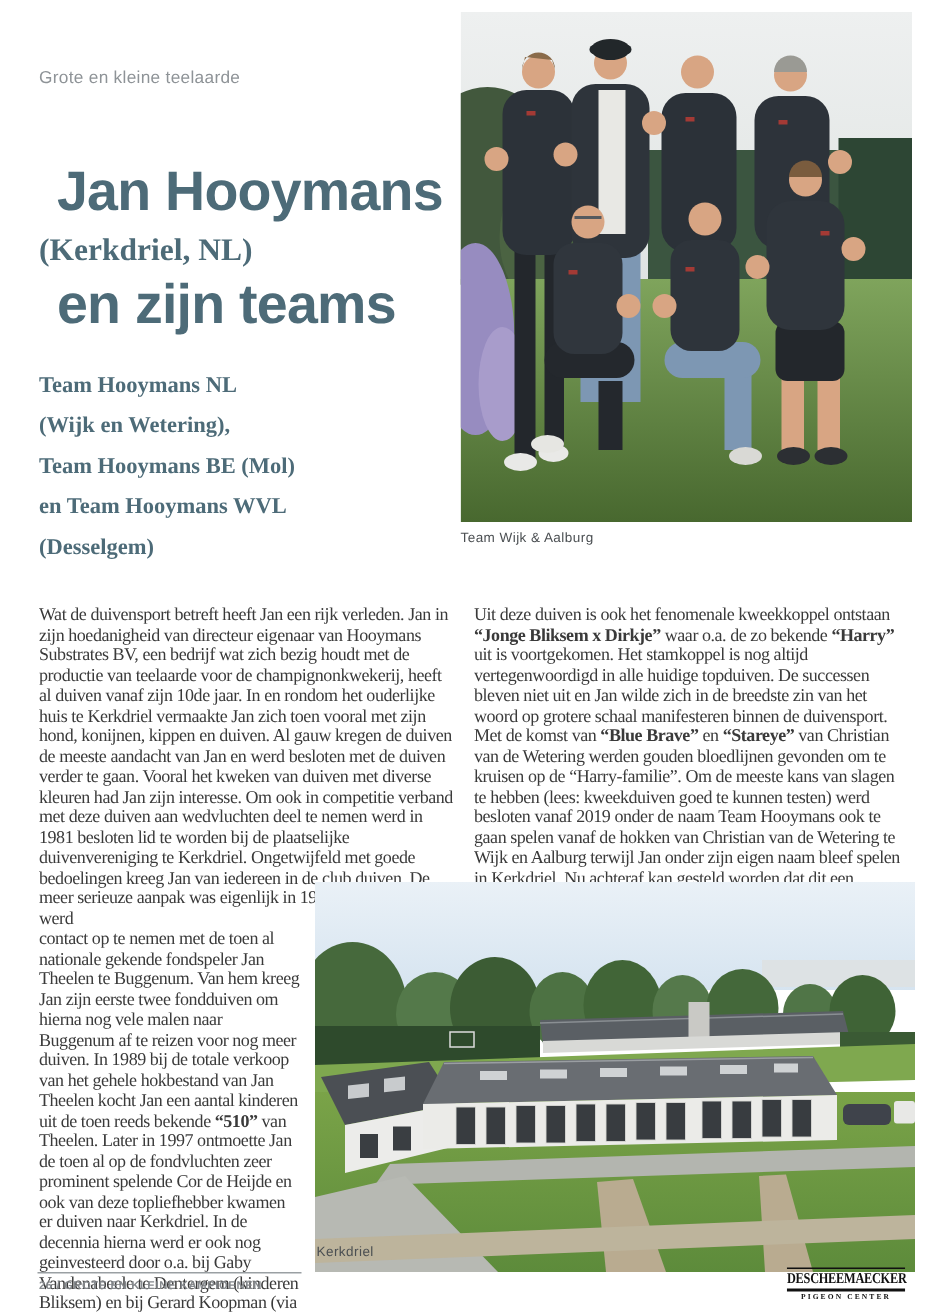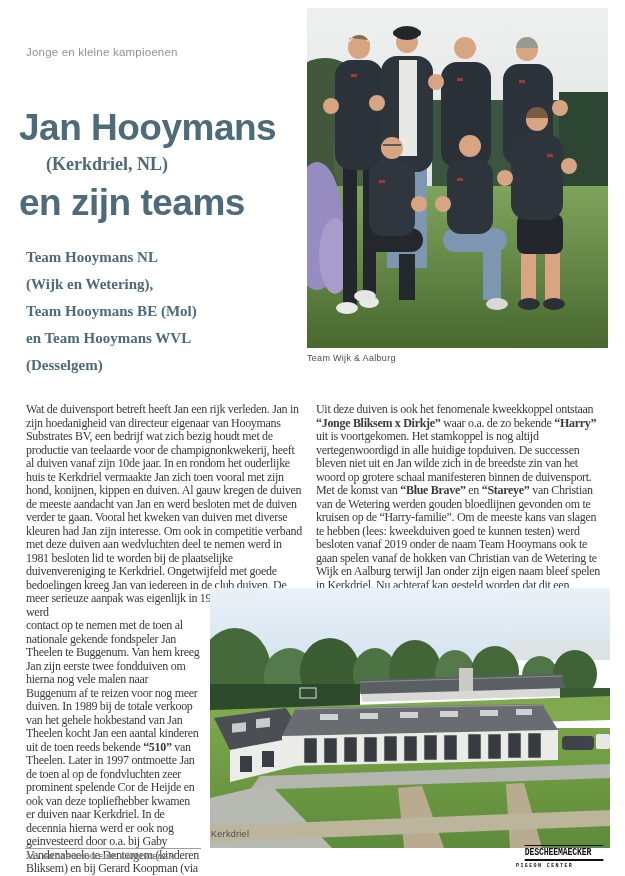--- a/index.html
+++ b/index.html
@@ -1,25 +1,25 @@
 <!DOCTYPE html>
 <html><head>
 <meta charset="utf-8">
 <style>
   html,body{margin:0;padding:0;background:#ffffff;}
   .page{position:relative;width:625px;height:876px;background:#ffffff;overflow:hidden;
         font-family:"Liberation Serif",serif;}
   
   .eyebrow{position:absolute;left:26px;top:46px;font-family:"Liberation Sans",sans-serif;
            font-size:11.5px;color:#8e9397;letter-spacing:.2px;}
-  .title-sans{position:absolute;left:19px;font-family:"Liberation Sans",sans-serif;
+  .title-sans{position:absolute;left:38px;font-family:"Liberation Sans",sans-serif;
               font-weight:700;font-size:37px;line-height:40px;color:#4d6b78;letter-spacing:-.5px;text-align:center;}
   .t1{top:108px;} .t3{top:183px;}
   .title-serif{position:absolute;left:26px;top:154px;font-family:"Liberation Serif",serif;
-               font-weight:700;font-size:18px;color:#4d6b78;margin-left:20px;}
+               font-weight:700;font-size:21px;color:#4d6b78;}
   .subtitle{position:absolute;left:26px;top:244px;font-family:"Liberation Serif",serif;
             font-weight:700;font-size:15px;line-height:27px;color:#4d6b78;}
   .subtitle span{display:block;}
   
   .photo{position:absolute;overflow:hidden;}
   .photo svg{display:block;}
   .photo-team{left:307px;top:8px;width:301px;height:340px;}
   .photo-loft{left:210px;top:588px;width:400px;height:260px;}
   .cap{position:absolute;font-family:"Liberation Sans",sans-serif;font-size:9px;
        color:#4b4f52;letter-spacing:.3px;}
@@ -30,33 +30,33 @@
        letter-spacing:-.3px;}
   .col1{left:26px;width:278px;}
   .col2{left:316px;width:288px;}
   .para{margin:0;}
   .para.narrow{width:174px;}
   .para b{font-weight:700;}
   
   .footer-rule{position:absolute;left:25px;top:848px;width:176px;height:1px;background:#9aa0a3;}
   .footer-left{position:absolute;left:26px;top:852px;font-family:"Liberation Sans",sans-serif;
                font-size:7.5px;letter-spacing:.4px;color:#85898d;font-weight:bold;}
-  .logo{position:absolute;left:516px;top:845px;width:96px;
-        font-family:Liberation Mono, monospace;color:#111;}
+  .logo{position:absolute;left:516px;top:845px;width:96px;text-align:center;
+        font-family:Liberation Serif, serif;color:#111;}
   .logo-name{border-top:1px solid #111;border-bottom:2px solid #111;padding:1px 0 1px 0;
              font-weight:700;font-size:10px;letter-spacing:-.2px;transform:scaleX(.82);
              transform-origin:center;white-space:nowrap;}
   .logo-sub{margin-top:2px;font-size:5px;font-weight:700;letter-spacing:1.4px;}
 </style>
 </head>
 <body>
 
 <div class="page">
 
-  <div class="eyebrow">Jonge en kleine kampioenen</div>
+  <div class="eyebrow">Grote en kleine teelaarde</div>
 
   <div class="title-sans t1">Jan Hooymans</div>
   <div class="title-serif">(Kerkdriel, NL)</div>
   <div class="title-sans t3">en zijn teams</div>
 
   <div class="subtitle">
     <span>Team Hooymans NL</span>
     <span>(Wijk en Wetering),</span>
     <span>Team Hooymans BE (Mol)</span>
     <span>en Team Hooymans WVL</span>

